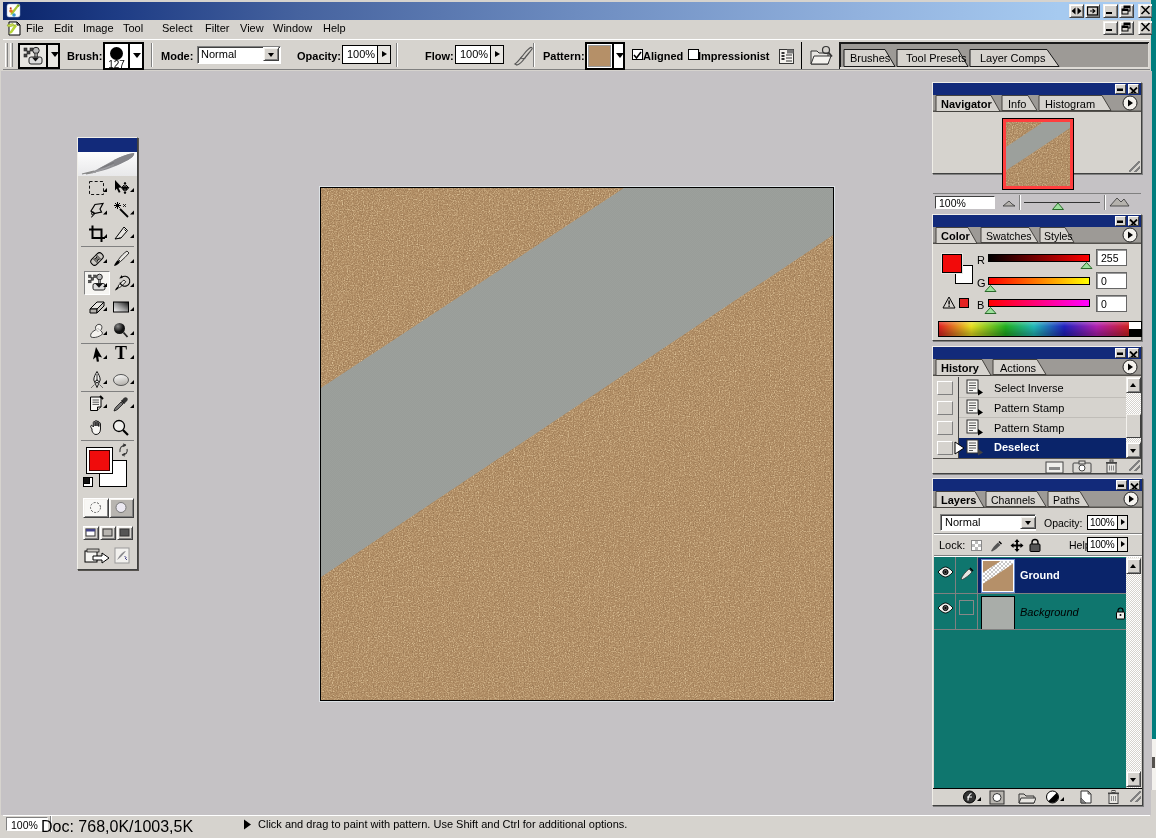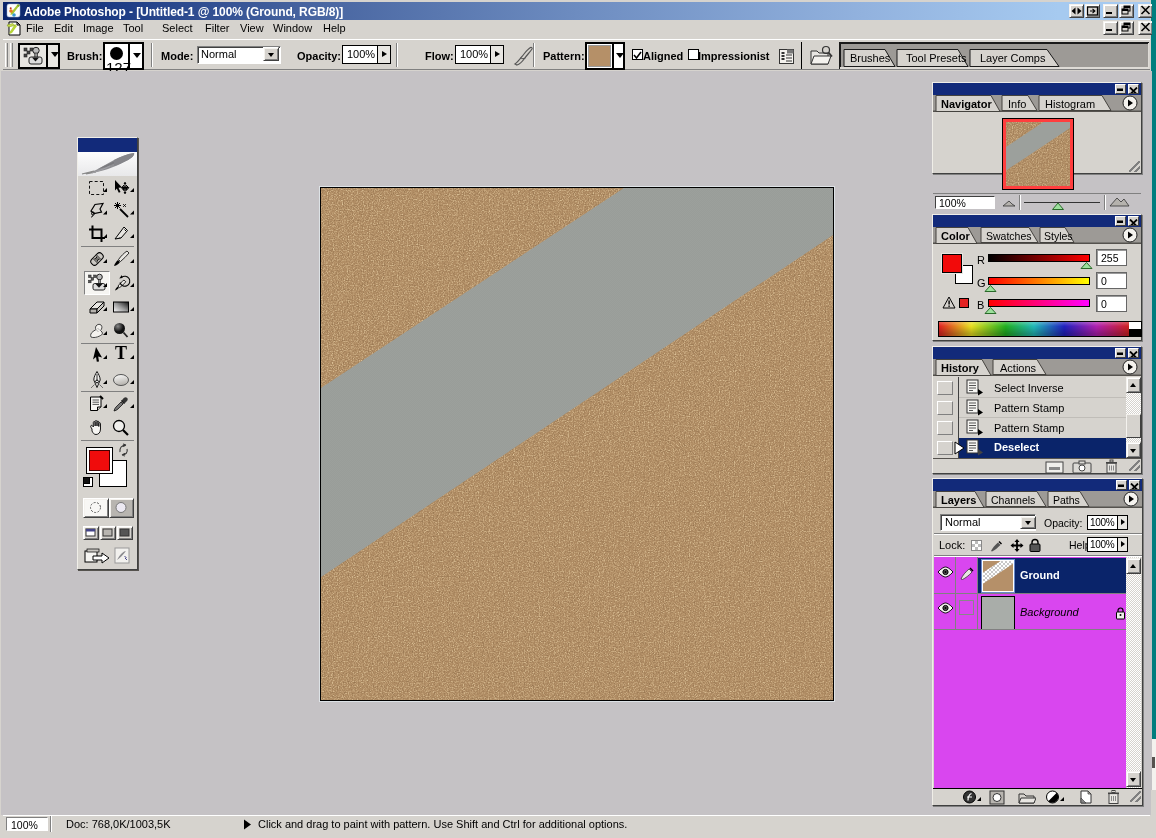--- a/index.html
+++ b/index.html
@@ -45,21 +45,20 @@
 <div id="app">
   <div id="titlebar">
     <svg class="abs" style="left:3px;top:0px" width="17" height="17" viewBox="0 0 17 17">
       <rect x="1" y="2" width="13" height="13" rx="2" fill="#fdfdfd" stroke="#9db3d6" stroke-width="0.5"></rect>
       <path d="M11.5 2.5 L13 4 L7 12 L4.5 13 L5 10.5 Z" fill="#a8c832"></path>
       <path d="M12 2 L14 3.5 L12.5 5 L11 3.5 Z" fill="#7da428"></path>
       <circle cx="5" cy="9" r="1.8" fill="#e87820"></circle>
       <circle cx="8" cy="13" r="1.8" fill="#3898d0"></circle>
       <circle cx="4.7" cy="6.2" r="1" fill="#c03020"></circle>
     </svg>
-    <div id="titletext">Adobe Photoshop - [Untitled-1 @ 100% (Ground, RGB/8)]</div>
     <div class="capbtn" style="left:1066px;"><svg width="13" height="12" viewBox="0 0 13 12">
           <path d="M5.5 2.5 v7 L1.5 6 Z M7.5 2.5 v7 L11.5 6 Z" fill="#000"></path>
         </svg></div>
     <div class="capbtn" style="left:1082px;"><svg width="13" height="12" viewBox="0 0 13 12">
           <rect x="1.5" y="2" width="10" height="8" fill="none" stroke="#000" stroke-width="1.3"></rect>
           <path d="M4 6 h4.5 m-2 -2.2 l2.4 2.2 l-2.4 2.2" stroke="#000" stroke-width="1.1" fill="none"></path>
         </svg></div>
     <div class="capbtn" style="left:1100px;"><svg width="11" height="10" viewBox="0 0 11 10">
           <rect x="1" y="7" width="6" height="2" fill="#000"></rect>
         </svg></div>
@@ -120,21 +119,21 @@
         <rect x="7" y="11" width="13" height="7" rx="2" fill="#ddd" stroke="#222"></rect>
         <path d="M10 11.5 h7 l-3.5 4 z" fill="#111"></path>
       </svg>
       <div class="abs" style="left:31px;top:7px;width:0;height:0;border:4px solid transparent;border-top:5px solid #000"></div>
     </div>
     <div class="optlabel" style="left:64px">Brush:</div>
 
     <div class="abs" style="left:100px;top:2px;width:41px;height:28px;border:2px solid #000;background:#fff">
       <div class="abs" style="left:23px;top:0px;width:0px;height:24px;border-left:2px solid #000"></div>
       <div class="abs" style="left:5px;top:3px;width:13px;height:13px;border-radius:50%;background:#000"></div>
-      <div class="abs" style="left:1px;top:15px;width:21px;font-size:15px">127</div>
+      <div class="abs" style="left:1px;top:15px;width:21px;text-align:center;font-size:10px">127</div>
       <div class="abs" style="left:28px;top:9px;width:0;height:0;border:4px solid transparent;border-top:5px solid #000"></div>
     </div>
     <div class="vsep" style="left:148px"></div>
     <div class="optlabel" style="left:158px">Mode:</div>
     <div class="sunken abs" style="left:194px;top:6px;width:84px;height:18px;">
       <div class="abs" style="left:3px;top:1px;font-size:11px">Normal</div>
       <div class="raised abs" style="left:65px;top:0px;width:16px;height:14px">
           <div class="abs" style="left:4px;top:5px;border:3.5px solid transparent;border-top:4px solid #000"></div>
         </div>
     </div>
@@ -698,21 +697,21 @@
     <div class="abs" style="left:136px;top:60px;font-size:10.5px">Help:</div>
     <div class="abs" style="left:154px;top:58px;width:41px;height:15px;border:1px solid #000;background:#fff">
       <div class="abs" style="left:2px;top:1px;font-size:10px;letter-spacing:-0.3px">100%</div>
       <div class="abs" style="left:29px;top:0px;width:10px;height:13px;border-left:1px solid #000;background:#e8e6e2">
           <div class="abs" style="left:2.5px;top:3px;border:3px solid transparent;border-left:4.5px solid #000"></div>
         </div>
     </div>
     <div class="abs" style="left:1px;top:76px;width:208px;border-top:1px solid #808080"></div>
     <div class="abs" style="left:1px;top:77px;width:208px;border-top:1px solid #fff"></div>
 
-    <div class="abs" style="left:1px;top:78px;width:192px;height:231px;background:#d946ef">
+    <div class="abs" style="left:1px;top:78px;width:192px;height:231px;background:#0f766e">
 
       <div class="abs" style="left:43px;top:1px;width:149px;height:35px;background:#0a246a"></div>
       <svg class="abs" style="left:3px;top:8px" width="17" height="14">
           <path d="M1 7 C4 3.5 7 2 8.5 2 C10 2 13 3.5 16 7 C13 10.5 10 12 8.5 12 C7 12 4 10.5 1 7 Z" fill="#f6f5f2" stroke="#000" stroke-width="0.9"></path>
           <circle cx="8.5" cy="7" r="2.6" fill="#555" stroke="#000"></circle>
           <circle cx="8.5" cy="7" r="1" fill="#000"></circle>
         </svg>
       <svg class="abs" style="left:25px;top:7px" width="17" height="17">
           <path d="M2 15 C3.5 11.5 6.5 8 10 5 L13 8 C10 11.5 6.5 14 3.5 15.5 Z" fill="#e8e6e2" stroke="#333" stroke-width="0.8"></path>
           <path d="M11 4 l3 3" stroke="#000" stroke-width="1.5"></path>
@@ -786,21 +785,21 @@
         <rect x="6" y="1.5" width="3" height="2" fill="none" stroke="#444"></rect>
         <path d="M5.5 7 v5 M7.5 7 v5 M9.5 7 v5" stroke="#888"></path>
       </svg>
     <div class="grip" style="right:1px;bottom:3px"></div>
   </div>
   <div id="statusbar">
     <div class="abs" style="left:3px;top:1px;width:42px;height:14px;background:#fff;border:1px solid;border-color:#808080 #fff #fff #808080">
         <div class="abs" style="left:4px;top:1px;font-size:10.5px">100%</div>
       </div>
     <div class="abs" style="left:47px;top:0px;height:16px;width:2px;border-left:1px solid #808080;border-right:1px solid #fff"></div>
-    <div class="abs" style="left:63px;top:2px;font-size:11px">Doc: 768,0K/1003,5K</div>
+    <div class="abs" style="left:38px;top:2px;font-size:16px">Doc: 768,0K/1003,5K</div>
     <svg class="abs" style="left:240px;top:3px" width="9" height="11">
         <path d="M1 0.5 L8 5.5 L1 10.5 Z" fill="#000"></path>
       </svg>
     <div class="abs" style="left:255px;top:2px;font-size:11px">Click and drag to paint with pattern.  Use Shift and Ctrl for additional options.</div>
   </div>
 
   <div class="abs" style="left:1151px;top:0;width:5px;height:838px;background:#007e7e"></div>
   <div class="abs" style="left:1151px;top:739px;width:5px;height:99px;background:#f4f2ee"></div>
   <div class="abs" style="left:1151px;top:757px;width:3px;height:11px;background:#55524e"></div>
   <div class="abs" style="left:1150px;top:790px;width:6px;height:48px;background:#d6d3ce"></div>

